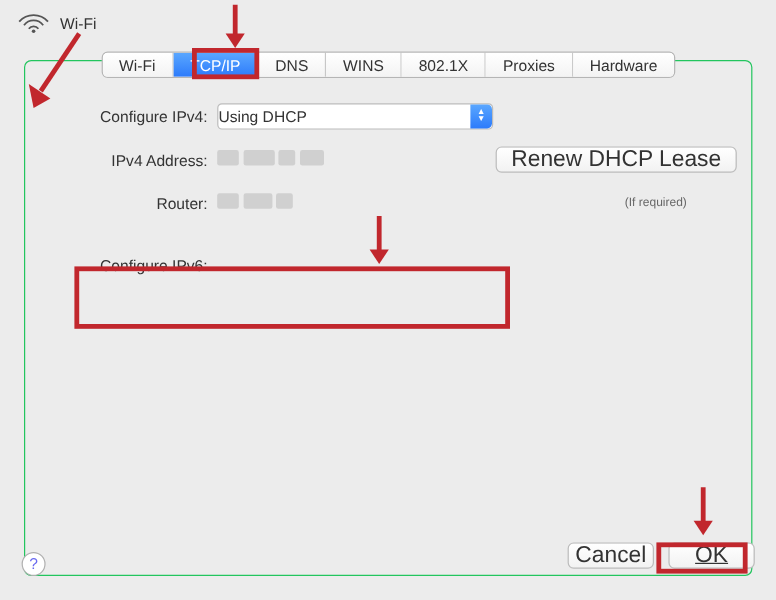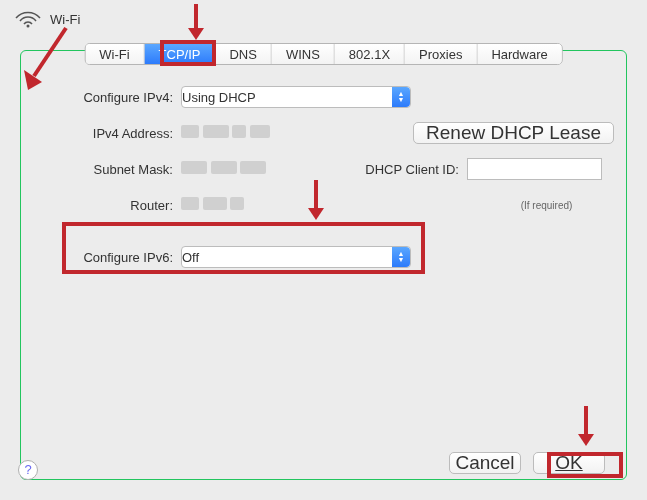--- a/index.html
+++ b/index.html
@@ -136,21 +136,21 @@
     padding: 0 4px;
   }
 
   .small-note {
     font-size: 10px;
     color: #666;
   }
 
   .footer {
     position: absolute;
-    right: 42px;
+    right: 18px;
     bottom: 26px;
     display: flex;
     gap: 12px;
     z-index: 5;
   }
 
   .help {
     position: absolute;
     left: 18px;
     bottom: 20px;
@@ -208,47 +208,33 @@
       <div class="label">IPv4 Address:</div>
       <div class="value" style="flex:1;">
         <span class="redact" style="width:18px;"></span>
         <span class="redact" style="width:26px;"></span>
         <span class="redact" style="width:14px;"></span>
         <span class="redact" style="width:20px;"></span>
       </div>
       <div class="push-button">Renew DHCP Lease</div>
     </div>
 
-    <div class="row">
-      <div class="label">Subnet Mask:</div>
-      <div class="value" style="width:170px;">
-        <span class="redact" style="width:26px;"></span>
-        <span class="redact" style="width:26px;"></span>
-        <span class="redact" style="width:26px;"></span>
-      </div>
-      <div class="label" style="width:100px;">DHCP Client ID:</div>
-      <input class="textfield" value="" style="">
-    </div>
 
     <div class="row">
       <div class="label">Router:</div>
       <div class="value" style="flex:1;">
         <span class="redact" style="width:18px;"></span>
         <span class="redact" style="width:24px;"></span>
         <span class="redact" style="width:14px;"></span>
       </div>
       <div class="small-note" style="width:135px; text-align:center;">(If required)</div>
     </div>
 
     <div class="row" style="margin-top:28px;">
       <div class="label">Configure IPv6:</div>
-      <div class="combo">
-        <span>Off</span>
-        <span class="arrows">▲<br>▼</span>
-      </div>
     </div>
 
   </div>
 </div>
 
 <div class="footer">
   <div class="push-button" style="width:72px;justify-content:center;">Cancel</div>
   <div class="push-button" style="width:72px;justify-content:center;text-decoration:underline;">OK</div>
 </div>
 

